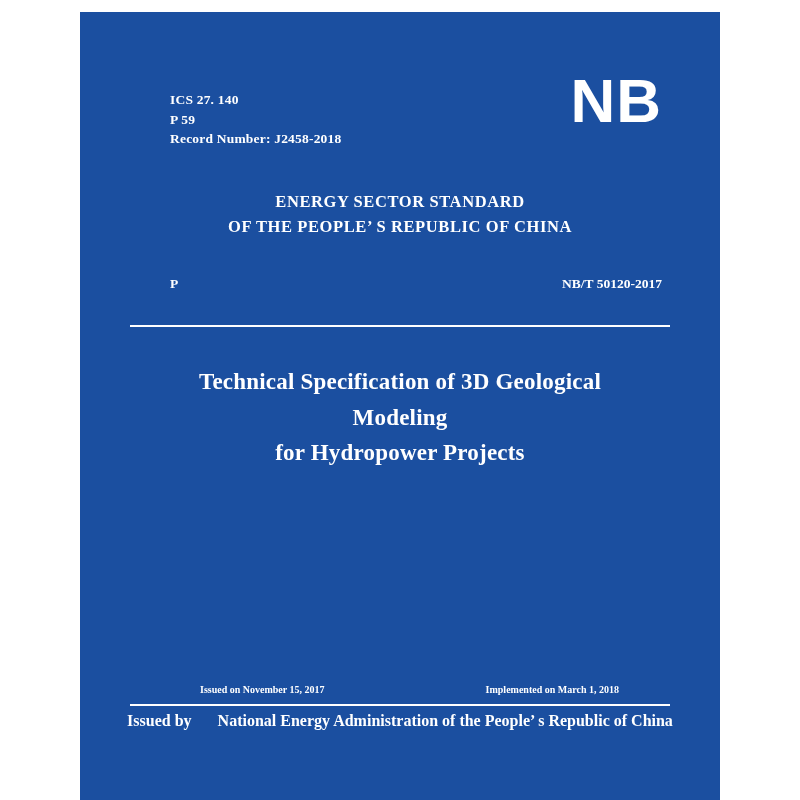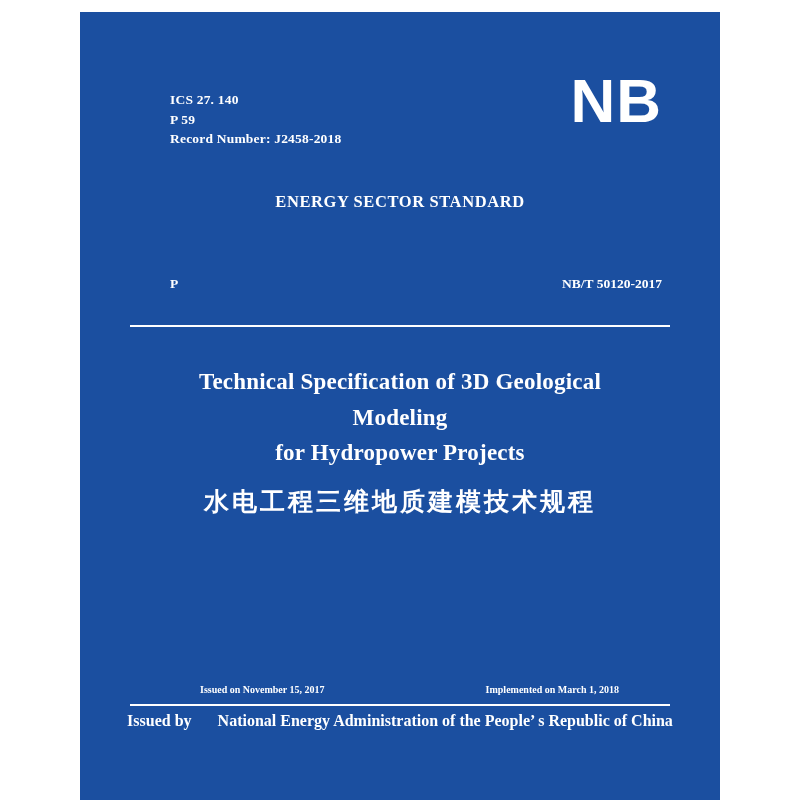--- a/index.html
+++ b/index.html
@@ -149,33 +149,33 @@
     <div class="ics-block">
       <div>ICS 27. 140</div>
       <div>P 59</div>
       <div>Record Number: J2458-2018</div>
     </div>
 
     <div class="nb-logo">NB</div>
 
     <div class="std-titles">
       <div class="en1">ENERGY SECTOR STANDARD</div>
+      <div class="en2">OF THE PEOPLE’ S REPUBLIC OF CHINA</div>
     </div>
 
     <div class="code-row">
       <span>P</span>
       <span>NB/T 50120-2017</span>
     </div>
 
     <div class="rule rule-top"></div>
 
     <div class="main-title">
       <div class="t-en">Technical Specification of 3D Geological Modeling</div>
       <div class="t-en">for Hydropower Projects</div>
-      <div class="t-cn">水电工程三维地质建模技术规程</div>
     </div>
 
     <div class="dates-row">
       <span>Issued on November 15, 2017</span>
       <span>Implemented on March 1, 2018</span>
     </div>
 
     <div class="rule rule-bottom"></div>
 
     <div class="issuer-row">

